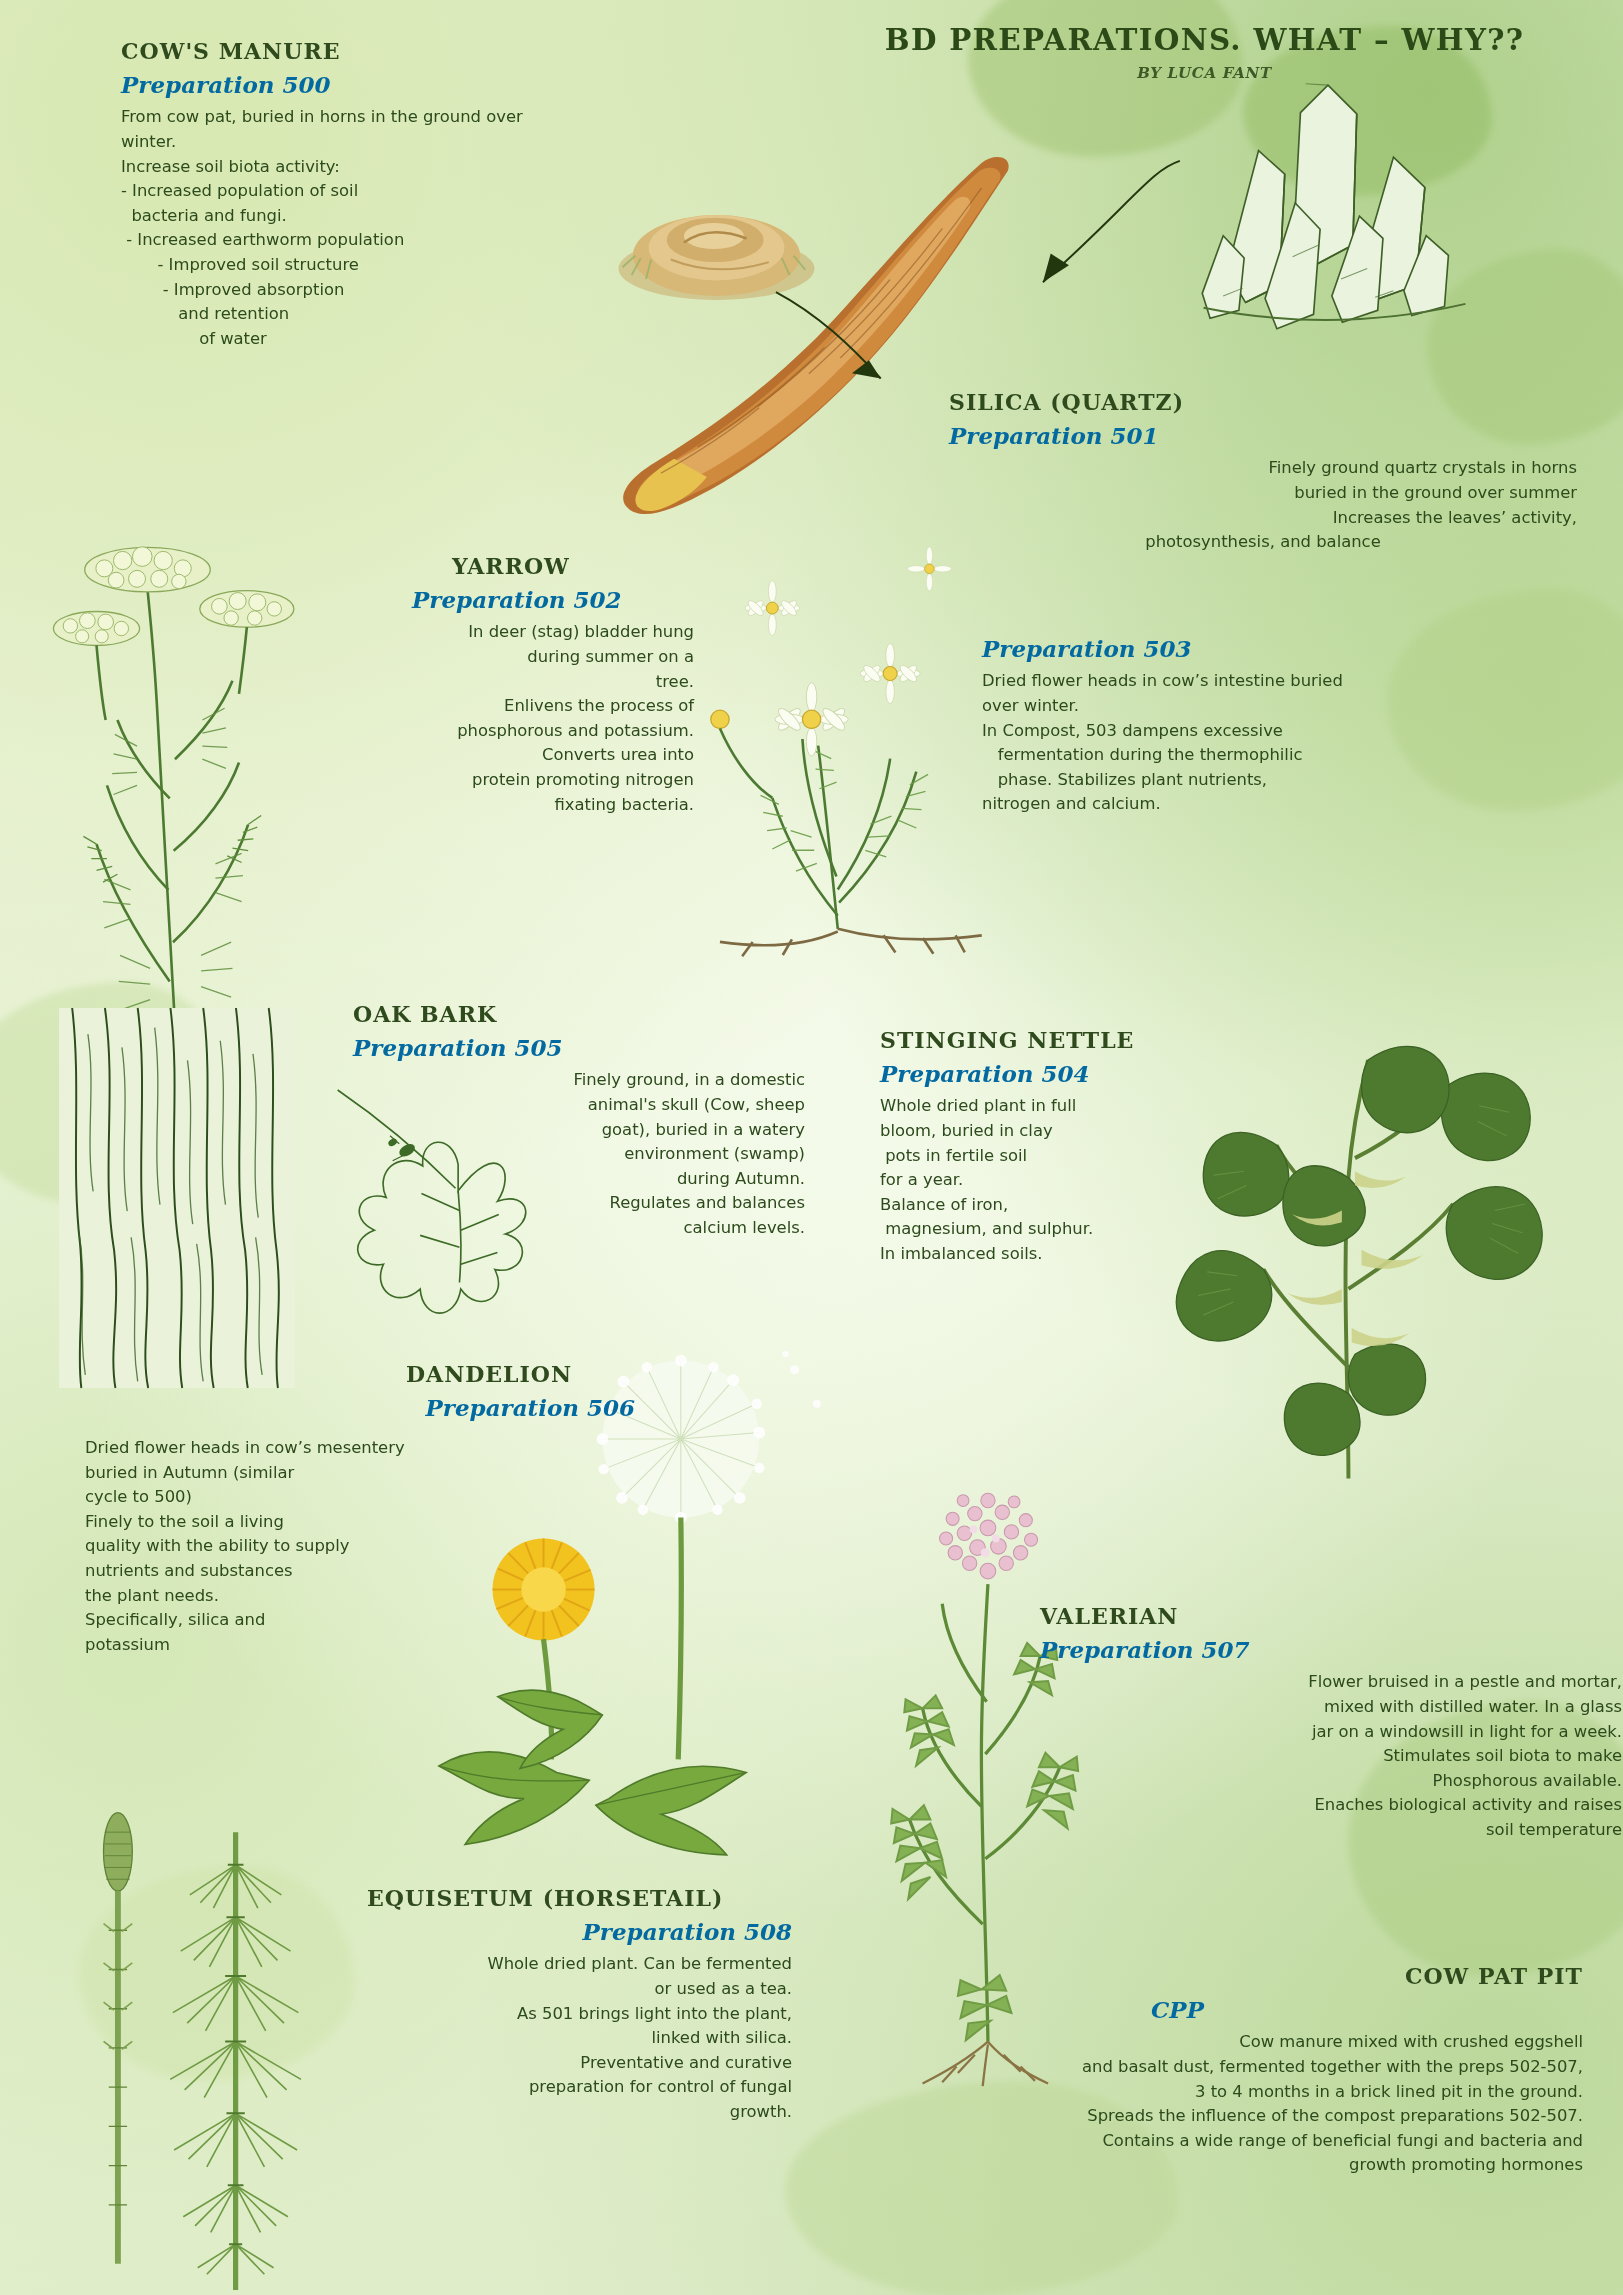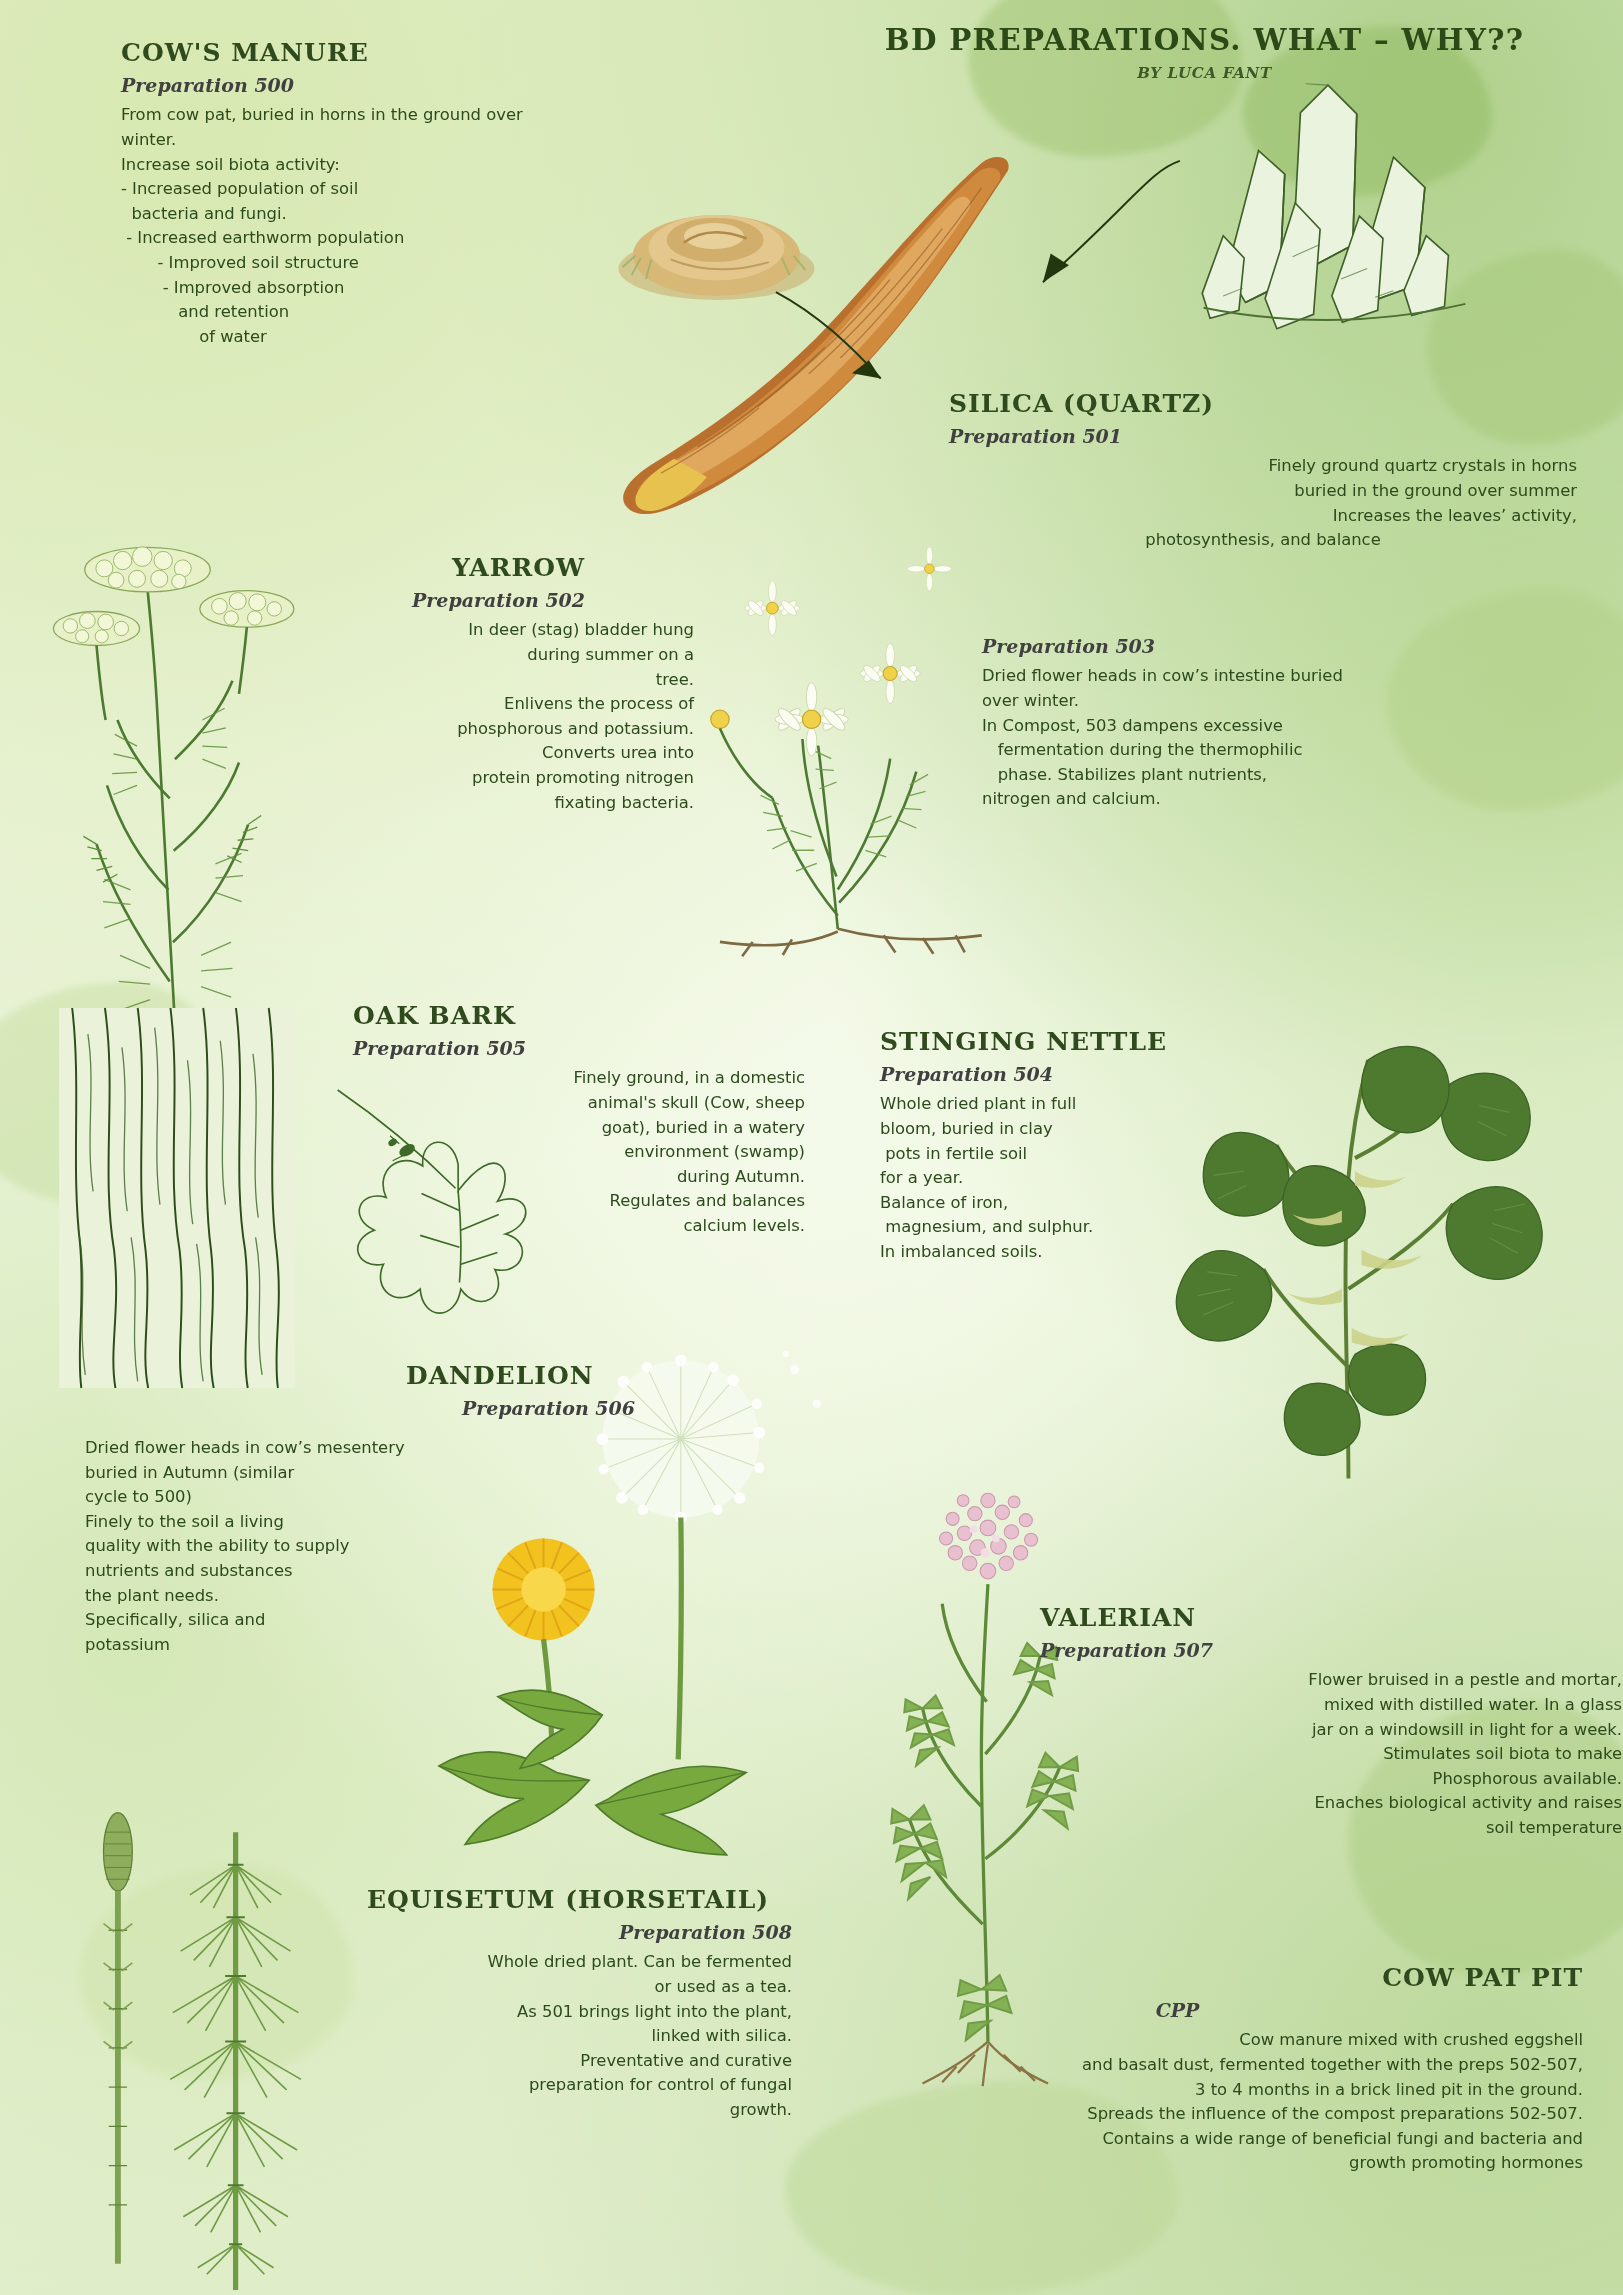--- a/index.html
+++ b/index.html
@@ -34,29 +34,29 @@
     filter: blur(3.9px);
     opacity: .45;
   }
 
   
   .heading {
     font-family: "DejaVu Serif", serif;
     font-weight: bold;
     color: #2f4a1d;
     letter-spacing: 1px;
-    font-size: 25px;
+    font-size: 22px;
     text-transform: uppercase;
   }
   .prep {
     font-family: "DejaVu Serif", serif;
     font-weight: bold;
     font-style: italic;
-    color: #404040;
-    font-size: 19px;
+    color: #0369a1;
+    font-size: 23px;
   }
   .body-text {
     font-family: "DejaVu Sans", sans-serif;
     color: #2c4a1c;
     font-size: 16.4px;
     line-height: 1.5;
   }
   .body-text div { white-space: pre; }
   .right { text-align: right; }
   .center { text-align: center; }

